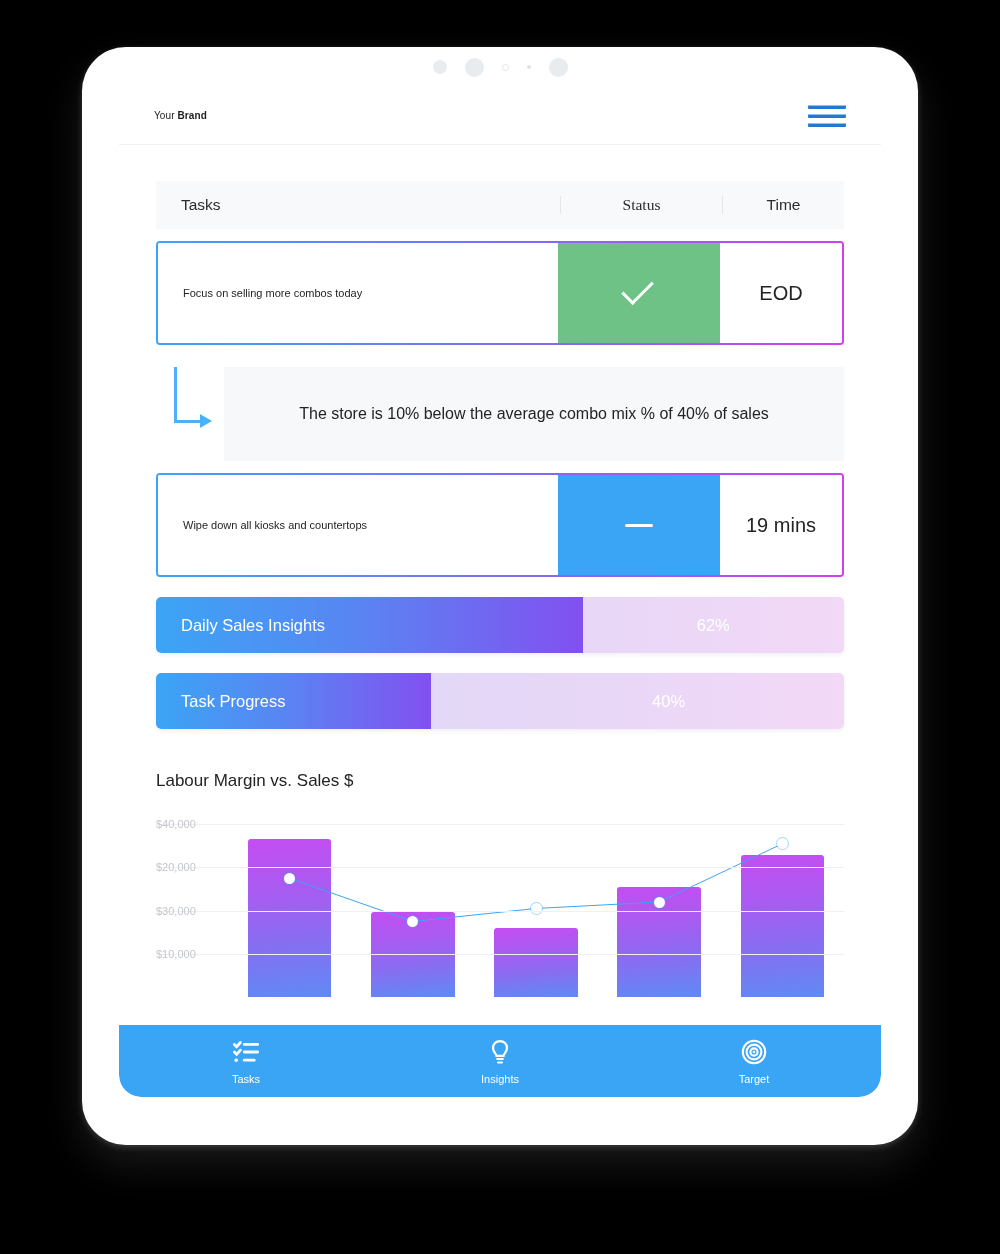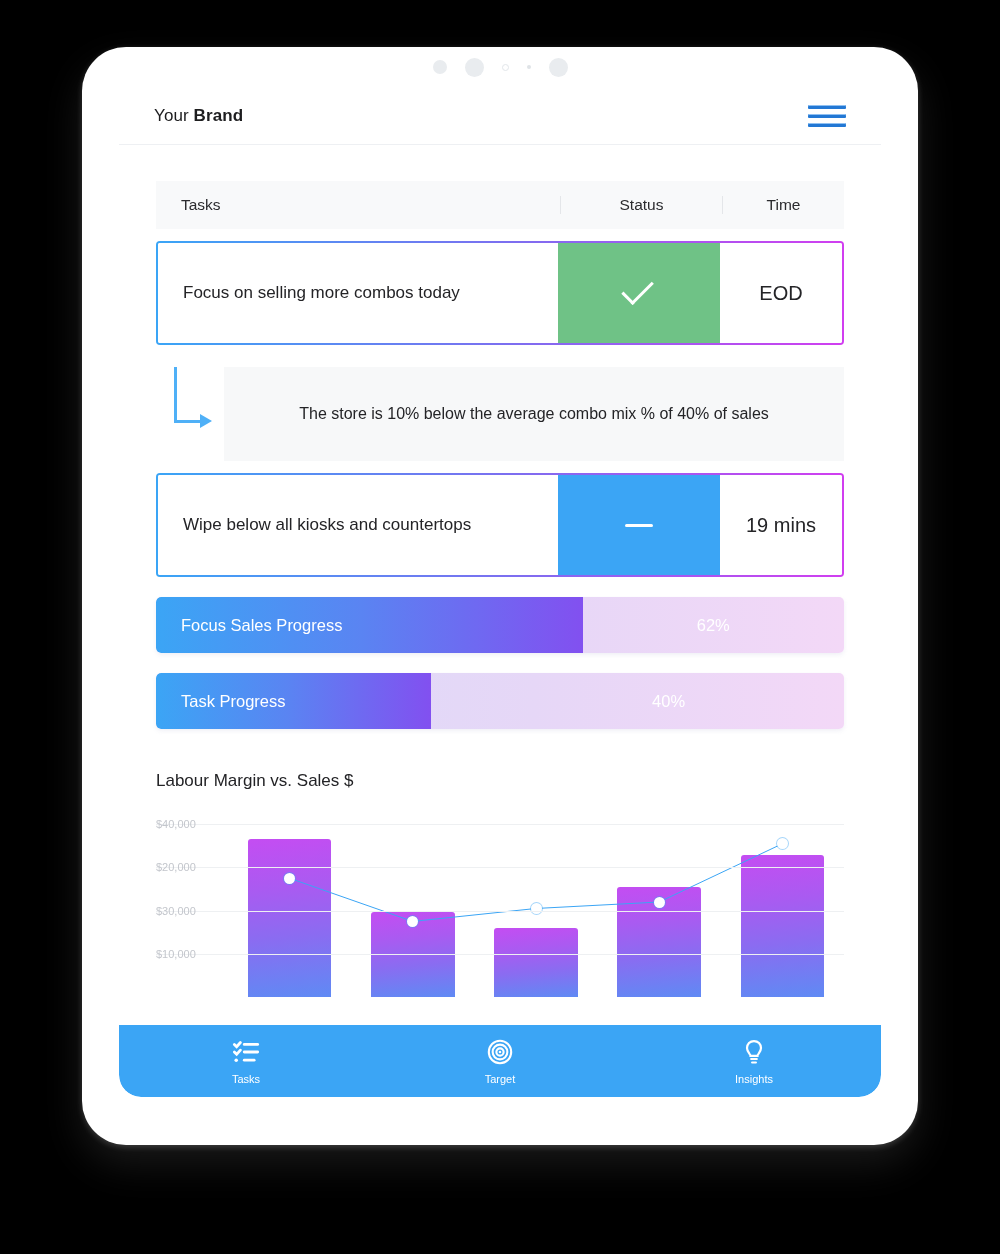--- a/index.html
+++ b/index.html
@@ -60,21 +60,21 @@
   .topbar {
     height: 58px;
     flex: 0 0 58px;
     background: #ffffff;
     border-bottom: 1px solid #eef0f3;
     display: flex;
     align-items: center;
     justify-content: space-between;
     padding: 0 35px;
   }
-  .brand { font-size: 17px; color: #1d1d1f; letter-spacing: .1px; }
+  .brand { font-size: 10px; color: #1d1d1f; letter-spacing: .1px; }
   .brand .strong { font-weight: 700; }
 
   .hamburger {
     width: 38px; height: 22px;
     display: flex; flex-direction: column; justify-content: space-between;
     cursor: pointer;
   }
   .hamburger span {
     display: block; height: 4px; width: 100%;
     background: #2378d4; border-radius: 1px;
@@ -105,21 +105,21 @@
   .table-head {
     margin-top: 16px;
     height: 48px;
     background: #f8f9fa;
     display: flex;
     align-items: center;
     font-size: 15.5px;
     color: #2b2b2e;
   }
   .th-task   { flex: 0 0 404px; padding-left: 25px; }
-  .th-status { flex: 0 0 162px; text-align: center; border-left: 1px solid #e4e6e9; }
+  .th-status { flex: 0 0 162px; text-align: center; border-left: 1px solid #e4e6e9; font-family: Liberation Serif, serif; }
   .th-time   { flex: 1 1 auto;  text-align: center; border-left: 1px solid #e4e6e9; }
 
   
   .task-row {
     margin-top: 12px;
     height: 104px;
     display: flex;
     border-radius: 4px;
     overflow: hidden;
     position: relative;
@@ -130,21 +130,21 @@
   .task-row-inner {
     display: flex; width: 100%; height: 100%;
     background: #ffffff;
     border-radius: 2px;
     overflow: hidden;
   }
   .cell-task {
     flex: 0 0 400px;
     display: flex; align-items: center;
     padding-left: 25px;
-    font-size: 17px;
+    font-size: 11px;
     color: #242427;
     background: #ffffff;
   }
   .cell-status {
     flex: 0 0 162px;
     display: flex; align-items: center; justify-content: center;
   }
   .cell-status.done    { background: #6fc286; }
   .cell-status.pending { background: #3ba5f5; }
   .cell-time {
@@ -335,31 +335,31 @@
 
       <div class="insight">
         <div class="insight-arrow">
           <span class="arrow-head"></span>
         </div>
         <div class="insight-box">The store is 10% below the average combo mix % of 40% of sales</div>
       </div>
 
       <div class="task-row">
         <div class="task-row-inner">
-          <div class="cell-task">Wipe below all kiosks and countertops</div>
+          <div class="cell-task">Wipe down all kiosks and countertops</div>
           <div class="cell-status pending">
             <span class="dash-glyph"></span>
           </div>
           <div class="cell-time">19 mins</div>
         </div>
       </div>
 
       <div class="progress">
         <div class="progress-fill" id="fill-0" style="width: 62%;"></div>
-        <span class="progress-label">Focus Sales Progress</span>
+        <span class="progress-label">Daily Sales Insights</span>
         <span class="progress-pct" id="pct-0" style="left: 81%;">62%</span>
       </div>
 
       <div class="progress">
         <div class="progress-fill" id="fill-1" style="width: 40%;"></div>
         <span class="progress-label">Task Progress</span>
         <span class="progress-pct" id="pct-1" style="left: 70%; margin-left: 31px;">40%</span>
       </div>
 
       <div class="chart-wrap">
@@ -401,34 +401,34 @@
           <path d="M2 12l2 2 3.2-3.6"></path>
           <circle cx="3.6" cy="19" r="1.5" fill="currentColor" stroke="none"></circle>
           <path d="M10.5 5.5H22"></path>
           <path d="M10.5 12H22"></path>
           <path d="M10.5 19H19"></path>
         </svg>
         <span class="nav-label">Tasks</span>
       </div>
 
       <div class="nav-item">
+        <svg class="nav-icon" viewBox="0 0 24 24" fill="none" stroke="currentColor" stroke-width="1.9" stroke-linecap="round">
+          <path d="M12 2.6c-3.5 0-6 2.7-6 6 0 2.3 1.2 3.7 2.2 5 .5.6.8 1.1.8 1.7h6c0-.6.3-1.1.8-1.7 1-1.3 2.2-2.7 2.2-5 0-3.3-2.5-6-6-6z"></path>
+          <path d="M9.6 18h4.8"></path>
+          <path d="M10.4 21h3.2"></path>
+        </svg>
+        <span class="nav-label">Insights</span>
+      </div>
+
+      <div class="nav-item">
         <svg class="nav-icon" viewBox="0 0 24 24" fill="none" stroke="currentColor" stroke-width="1.8">
           <circle cx="12" cy="12" r="9.6"></circle>
           <circle cx="12" cy="12" r="6.3"></circle>
           <circle cx="12" cy="12" r="3.1"></circle>
           <circle cx="12" cy="12" r="1.1" fill="currentColor" stroke="none"></circle>
         </svg>
         <span class="nav-label">Target</span>
       </div>
 
-      <div class="nav-item">
-        <svg class="nav-icon" viewBox="0 0 24 24" fill="none" stroke="currentColor" stroke-width="1.9" stroke-linecap="round">
-          <path d="M12 2.6c-3.5 0-6 2.7-6 6 0 2.3 1.2 3.7 2.2 5 .5.6.8 1.1.8 1.7h6c0-.6.3-1.1.8-1.7 1-1.3 2.2-2.7 2.2-5 0-3.3-2.5-6-6-6z"></path>
-          <path d="M9.6 18h4.8"></path>
-          <path d="M10.4 21h3.2"></path>
-        </svg>
-        <span class="nav-label">Insights</span>
-      </div>
-
     </div>
 
   </div>
 </div>
 
 </body></html>

